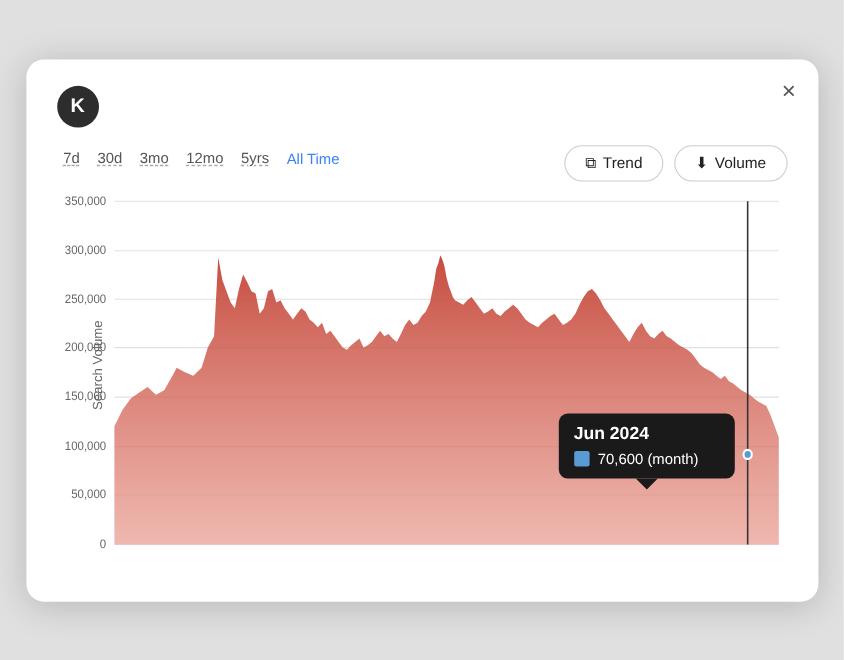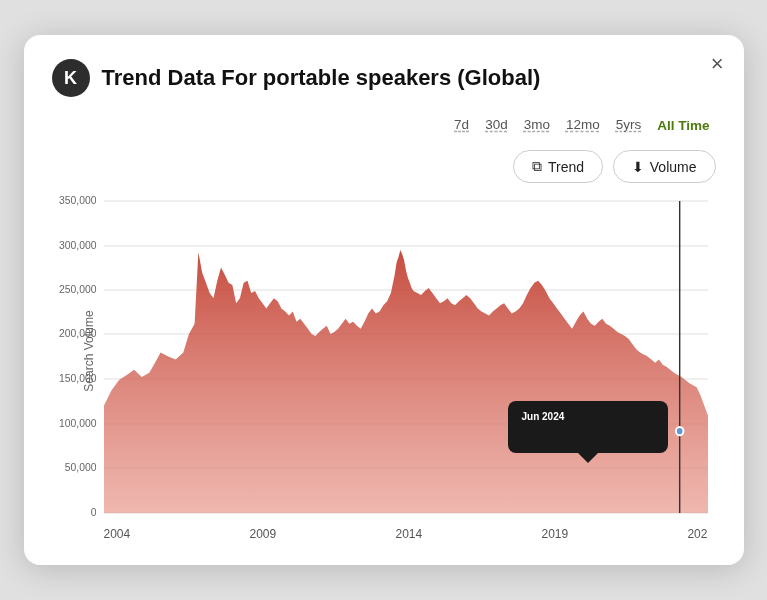--- a/index.html
+++ b/index.html
@@ -50,24 +50,23 @@
       right: 20px;
       background: none;
       border: none;
       font-size: 22px;
       cursor: pointer;
       color: #555;
       line-height: 1;
     }
     .toolbar {
       display: flex;
-      align-items: flex-end;
+      align-items: flex-start;
       gap: 12px;
       margin-bottom: 18px;
-      flex-direction: column;
     }
     .time-filters {
       display: flex;
       align-items: center;
       gap: 4px;
       flex: 1;
     }
     .time-btn {
       background: none;
       border: none;
@@ -75,22 +74,22 @@
       font-size: 13.5px;
       color: #555;
       padding: 4px 6px;
       border-bottom: 2px solid transparent;
       text-decoration: underline;
       text-underline-offset: 2px;
       text-decoration-style: dashed;
       text-decoration-color: #aaa;
     }
     .time-btn.active {
-      font-weight: 700;
-      color: #4d7c0f;
+      font-weight: 400;
+      color: #3b82f6;
       text-decoration: none;
       border-bottom: none;
     }
     .action-btns {
       display: flex;
       gap: 10px;
     }
     .action-btn {
       display: flex;
       align-items: center;
@@ -149,22 +148,22 @@
       border-radius: 8px;
       padding: 10px 14px;
       font-size: 13.5px;
       pointer-events: none;
       min-width: 160px;
       right: 80px;
       bottom: 80px;
     }
     .tooltip-date {
       font-weight: 700;
-      margin-bottom: 21px;
-      font-size: 10px;
+      margin-bottom: 6px;
+      font-size: 16px;
     }
     .tooltip-row {
       display: flex;
       align-items: center;
       gap: 8px;
     }
     .tooltip-swatch {
       width: 14px;
       height: 14px;
       border-radius: 2px;
@@ -181,21 +180,20 @@
       border-right: 10px solid transparent;
       border-top: 10px solid #1a1a1a;
     }
   </style>
 </head>
 <body>
 
 <div class="modal">
   <div class="modal-header">
     <div class="k-logo">K</div>
-    <span class="modal-title">Trend Data For portable speakers (Global)</span>
   </div>
   <button class="close-btn">×</button>
 
   <div class="toolbar">
     <div class="time-filters">
       <button class="time-btn">7d</button>
       <button class="time-btn">30d</button>
       <button class="time-btn">3mo</button>
       <button class="time-btn">12mo</button>
       <button class="time-btn">5yrs</button>
@@ -280,25 +278,22 @@
           Z
         " fill="url(#redGrad)" stroke="none"></path>
 
         <line x1="610" y1="0" x2="610" y2="305" stroke="#333" stroke-width="1.5" stroke-dasharray="none"></line>
 
         <circle cx="610" cy="225" r="4" fill="#5b9bd5" stroke="#fff" stroke-width="2"></circle>
       </svg>
 
       <div class="tooltip-box" style="right:48px;bottom:88px;">
         <div class="tooltip-date">Jun 2024</div>
+        <div class="tooltip-row">
+          <div class="tooltip-swatch"></div>
+          <span>70,600 (month)</span>
+        </div>
         <div class="tooltip-arrow"></div>
       </div>
 
-      <div class="x-labels" style="position:absolute;bottom:0;left:52px;width:calc(100% - 60px);display:flex;justify-content:space-between;font-size:12px;color:#555;">
-        <span>2004</span>
-        <span>2009</span>
-        <span>2014</span>
-        <span>2019</span>
-        <span>202</span>
-      </div>
     </div>
   </div>
 </div>
 
 </body></html>

